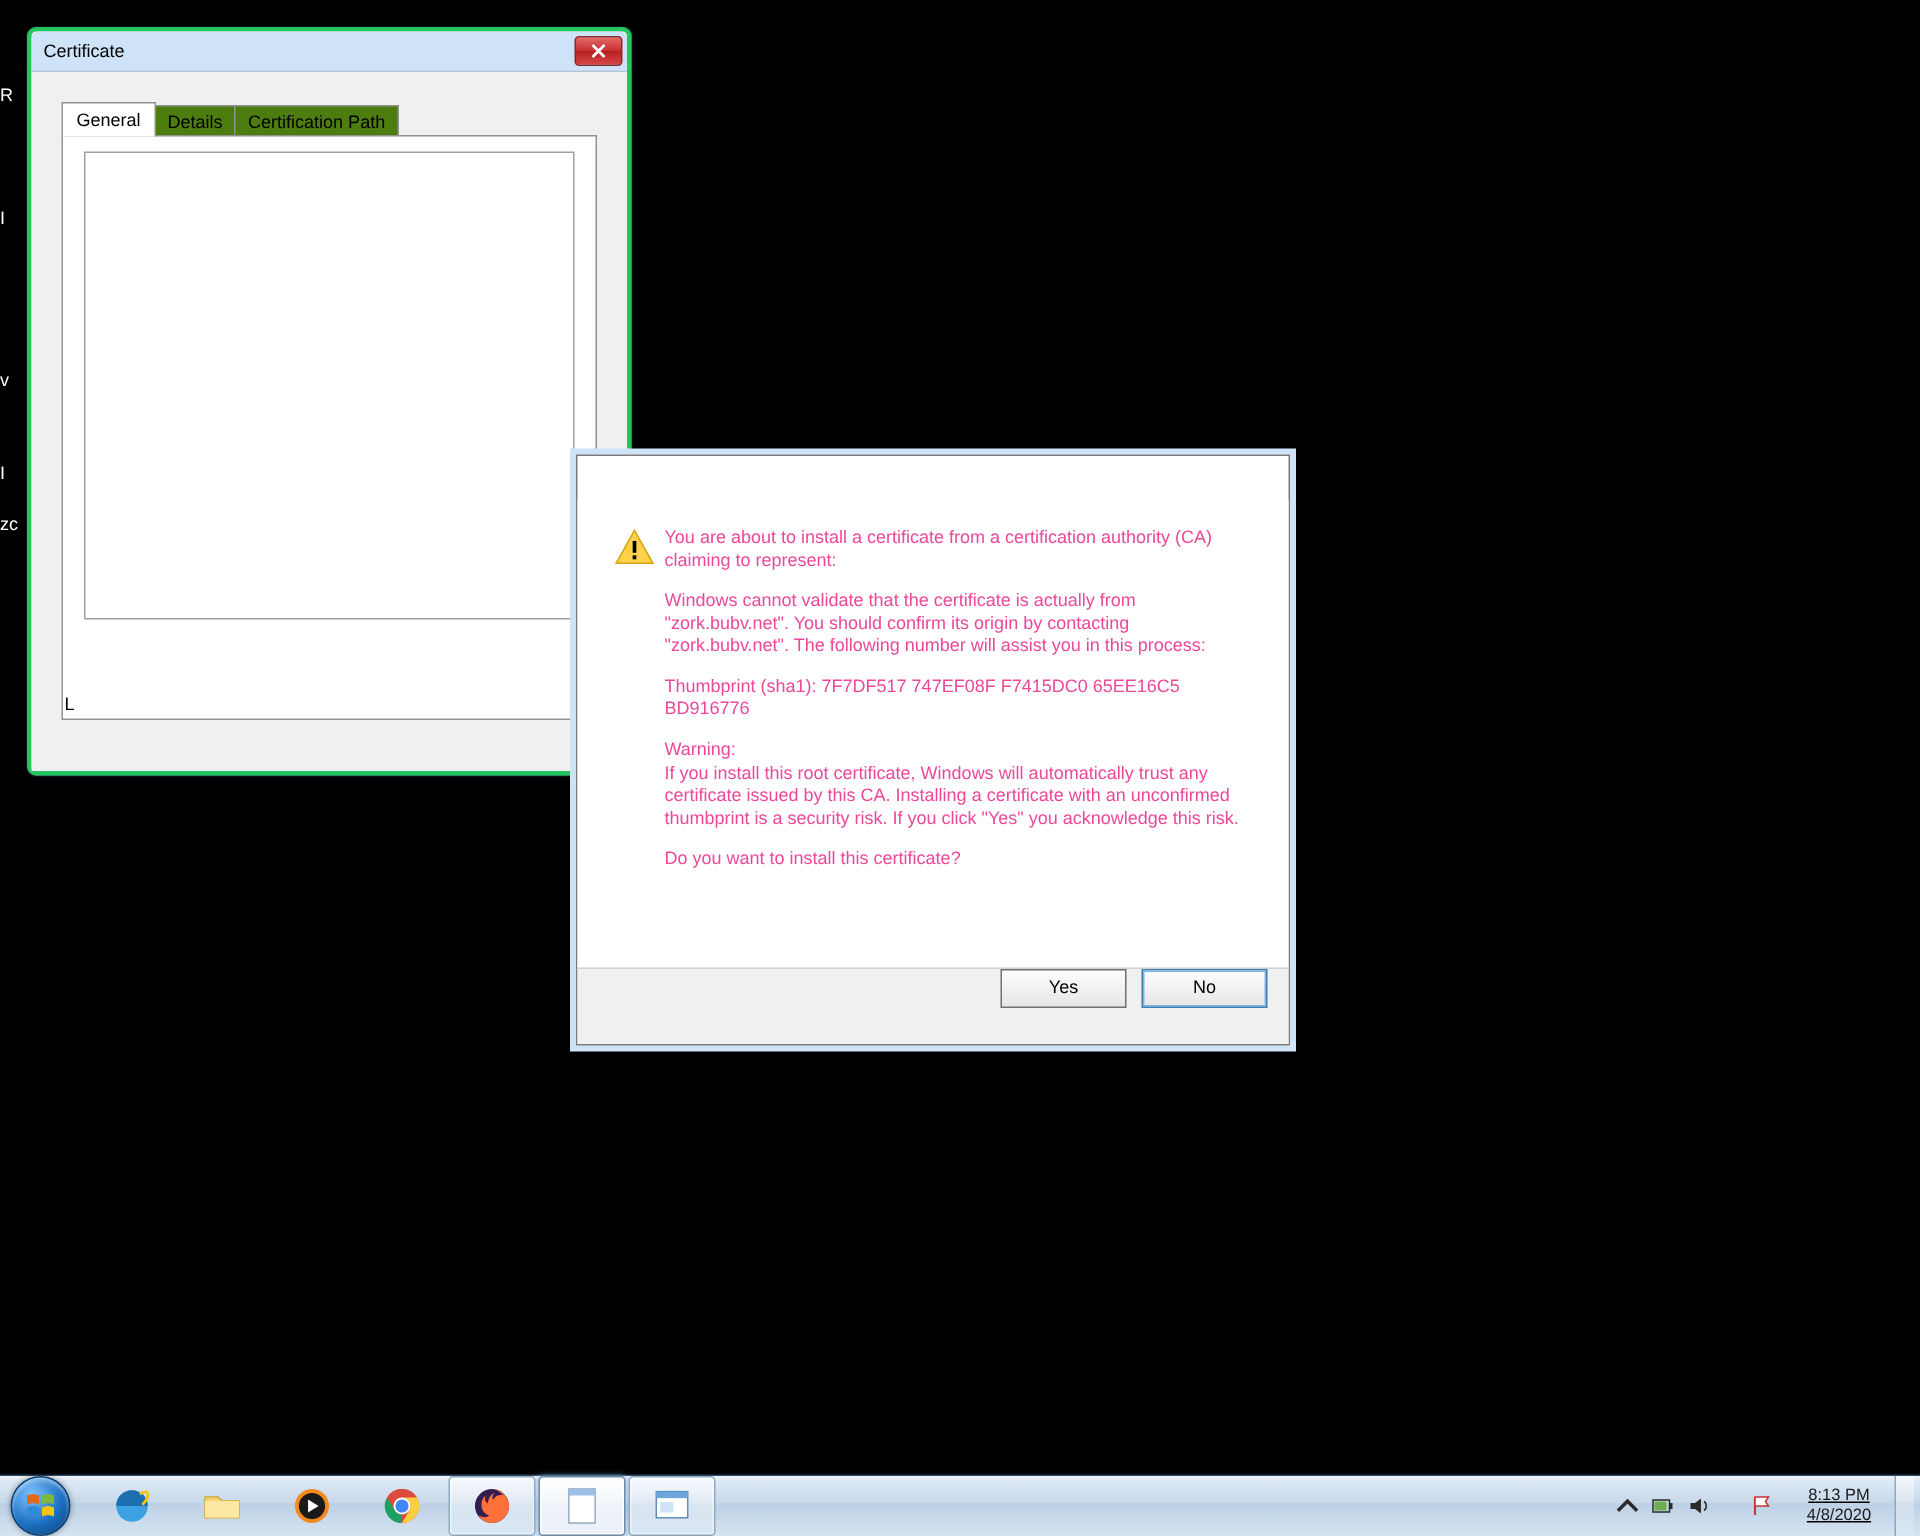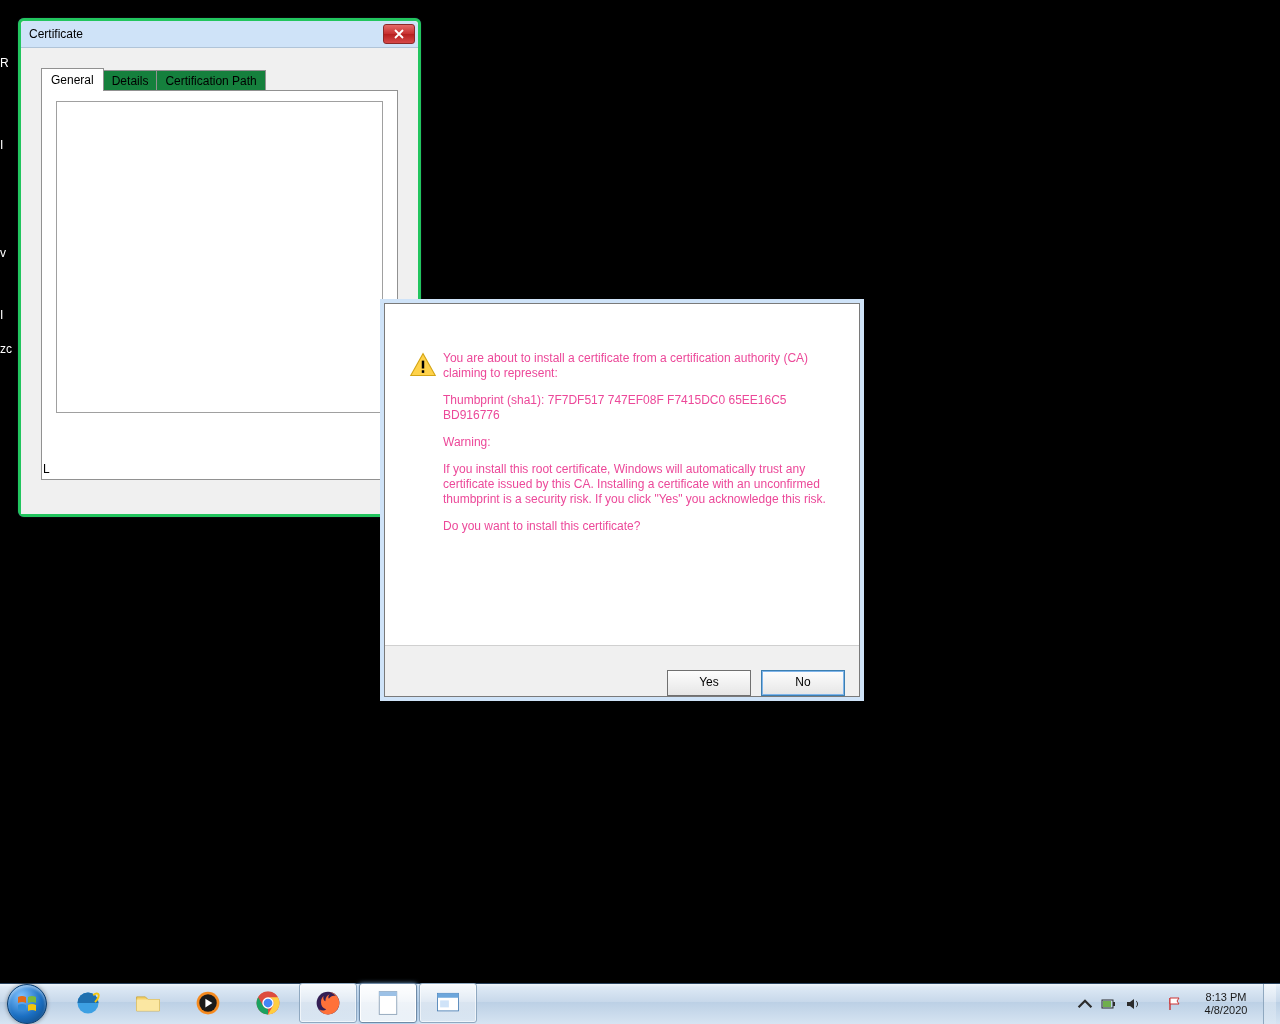--- a/index.html
+++ b/index.html
@@ -34,21 +34,21 @@
     position:absolute;right:3px;top:3px;width:30px;height:18px;
     border:1px solid #8b2a2a;border-radius:3px;
     background:linear-gradient(#e56a6a,#c73030 49%,#b51e1e 50%,#d64848);
     display:flex;align-items:center;justify-content:center;cursor:default;
   }
   .win-close-btn svg{width:10px;height:10px;}
   .cert-body{flex:1;padding:20px;background:#f0f0f0;}
   .tabstrip{display:flex;align-items:flex-end;height:22px;}
   .tab{
     border:1px solid #919191;border-bottom:none;
-    padding:3px 8px;font-size:12px;background:#15803d;
+    padding:3px 8px;font-size:12px;background:#4d7c0f;
     position:relative;top:1px;margin-right:-1px;cursor:default;
   }
   .tab.active{background:#fff;z-index:2;padding:4px 9px;top:1px;}
   .tab-pane{
     border:1px solid #919191;background:#fff;height:388px;
     position:relative;
   }
   .tab-inner{
     position:absolute;left:14px;top:10px;right:14px;height:310px;
     border:1px solid #a0a0a0;background:#fff;
@@ -76,34 +76,34 @@
     position:absolute;left:0;right:0;top:29px;bottom:50px;background:#fff;
     padding:18px 24px 10px 24px;display:flex;
   }
   .warn-icon{width:34px;flex:none;}
   .warn-icon svg{width:28px;height:28px;}
   .warn-text{flex:1;font-size:12px;color:#ec4899;line-height:1.25;}
   .warn-text p{margin:0 0 12px 0;}
   .warn-footer{
     position:absolute;left:0;right:0;bottom:0;height:50px;
     background:#f0f0f0;border-top:1px solid #d0d0d0;
-    display:flex;align-items:flex-end;justify-content:flex-end;padding-right:14px;gap:10px;padding-left:48px;
+    display:flex;align-items:flex-start;justify-content:flex-end;padding-right:14px;gap:10px;padding-left:48px;
   }
   .dlg-btn{
     width:82px;height:24px;font-size:12px;text-align:center;line-height:22px;
     border:1px solid #707070;background:linear-gradient(#fdfdfd,#e6e6e6);
     cursor:default;
   }
   .dlg-btn.default{border:1px solid #3c7fb1;box-shadow:0 0 0 1px #7eb4ea inset;}
   
   .taskbar{
     position:absolute;left:0;right:0;bottom:0;height:40px;
     background:linear-gradient(#f0f6fb 0%, #dde9f5 8%, #c7d8ea 45%, #bcd0e5 46%, #d6e4f2 100%);
     border-top:1px solid #2b4560;
-    display:flex;align-items:flex-end;
+    display:flex;align-items:center;text-decoration:underline;
   }
   .start-orb{
     width:54px;display:flex;align-items:center;justify-content:center;
   }
   .start-orb .orb{
     width:38px;height:38px;border-radius:50%;
     background:radial-gradient(circle at 35% 30%, #7fc2ff 0%, #1b6fc2 55%, #0b3d6e 100%);
     border:1px solid #0b3d6e;box-shadow:0 0 4px rgba(0,0,0,.4),inset 0 2px 3px rgba(255,255,255,.5);
     position:relative;
   }
@@ -169,22 +169,23 @@
   <div class="warn-body">
     <div class="warn-icon">
       <svg viewBox="0 0 32 32">
         <path d="M16 3 L30 28 L2 28 Z" fill="#ffd24a" stroke="#d4a514" stroke-width="1.2"></path>
         <rect x="14.6" y="11" width="2.8" height="9" fill="#000"></rect>
         <rect x="14.6" y="22" width="2.8" height="3" fill="#000"></rect>
       </svg>
     </div>
     <div class="warn-text">
       <p>You are about to install a certificate from a certification authority (CA) claiming to represent:</p>
+      <p>Windows cannot validate that the certificate is actually from "zork.bubv.net". You should confirm its origin by contacting "zork.bubv.net". The following number will assist you in this process:</p>
       <p>Thumbprint (sha1): 7F7DF517 747EF08F F7415DC0 65EE16C5 BD916776</p>
-      <p style="margin-bottom:12px">Warning:</p>
+      <p style="margin-bottom:1px">Warning:</p>
       <p>If you install this root certificate, Windows will automatically trust any certificate issued by this CA. Installing a certificate with an unconfirmed thumbprint is a security risk. If you click "Yes" you acknowledge this risk.</p>
       <p>Do you want to install this certificate?</p>
     </div>
   </div>
   <div class="warn-footer">
     <div class="dlg-btn">Yes</div>
     <div class="dlg-btn default">No</div>
   </div>
 </div>
 

